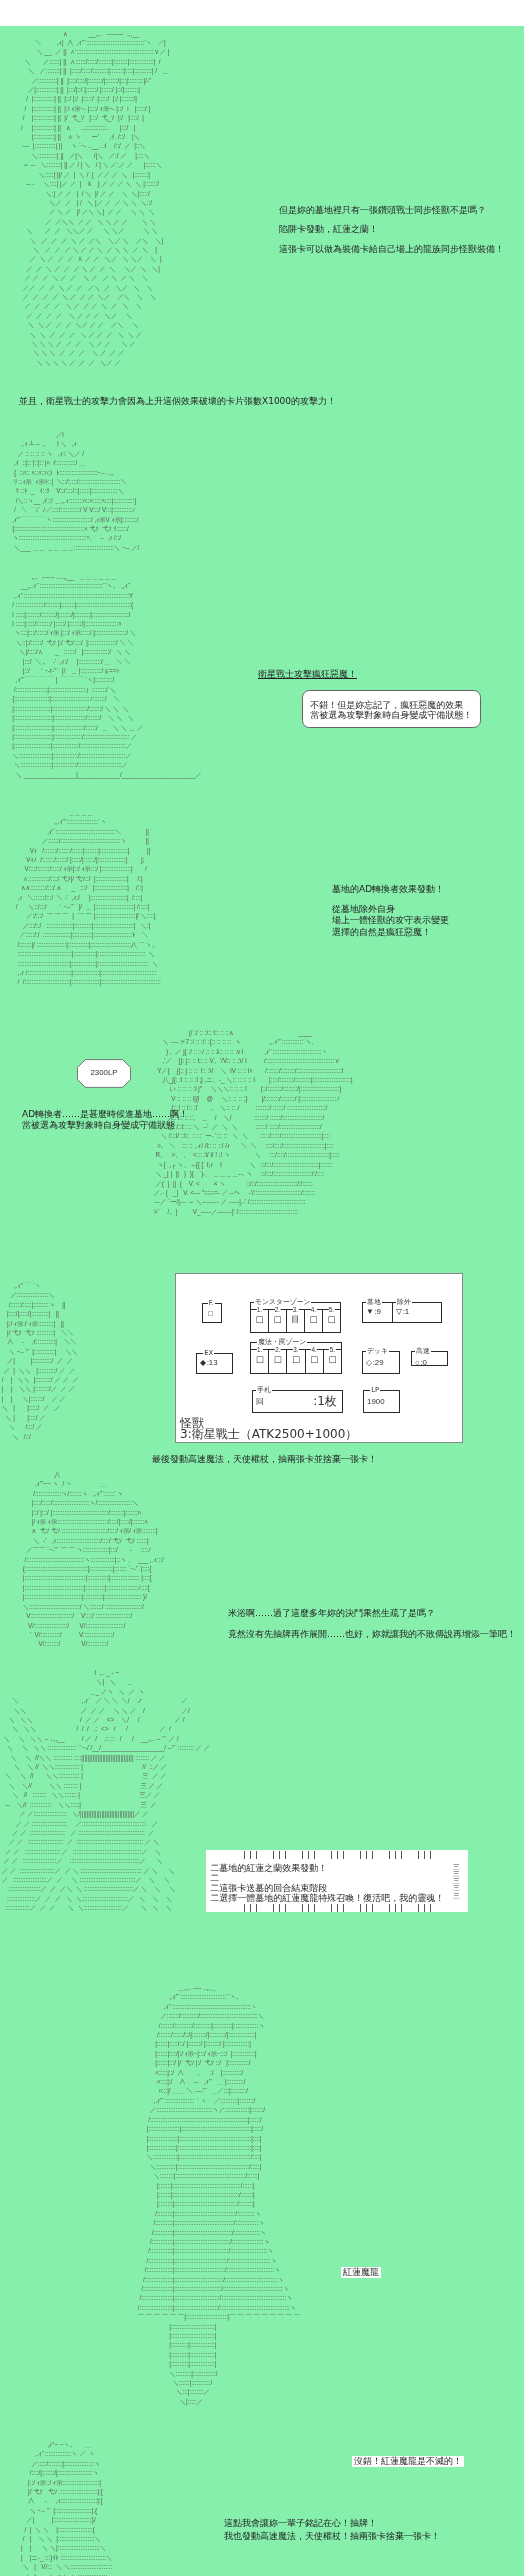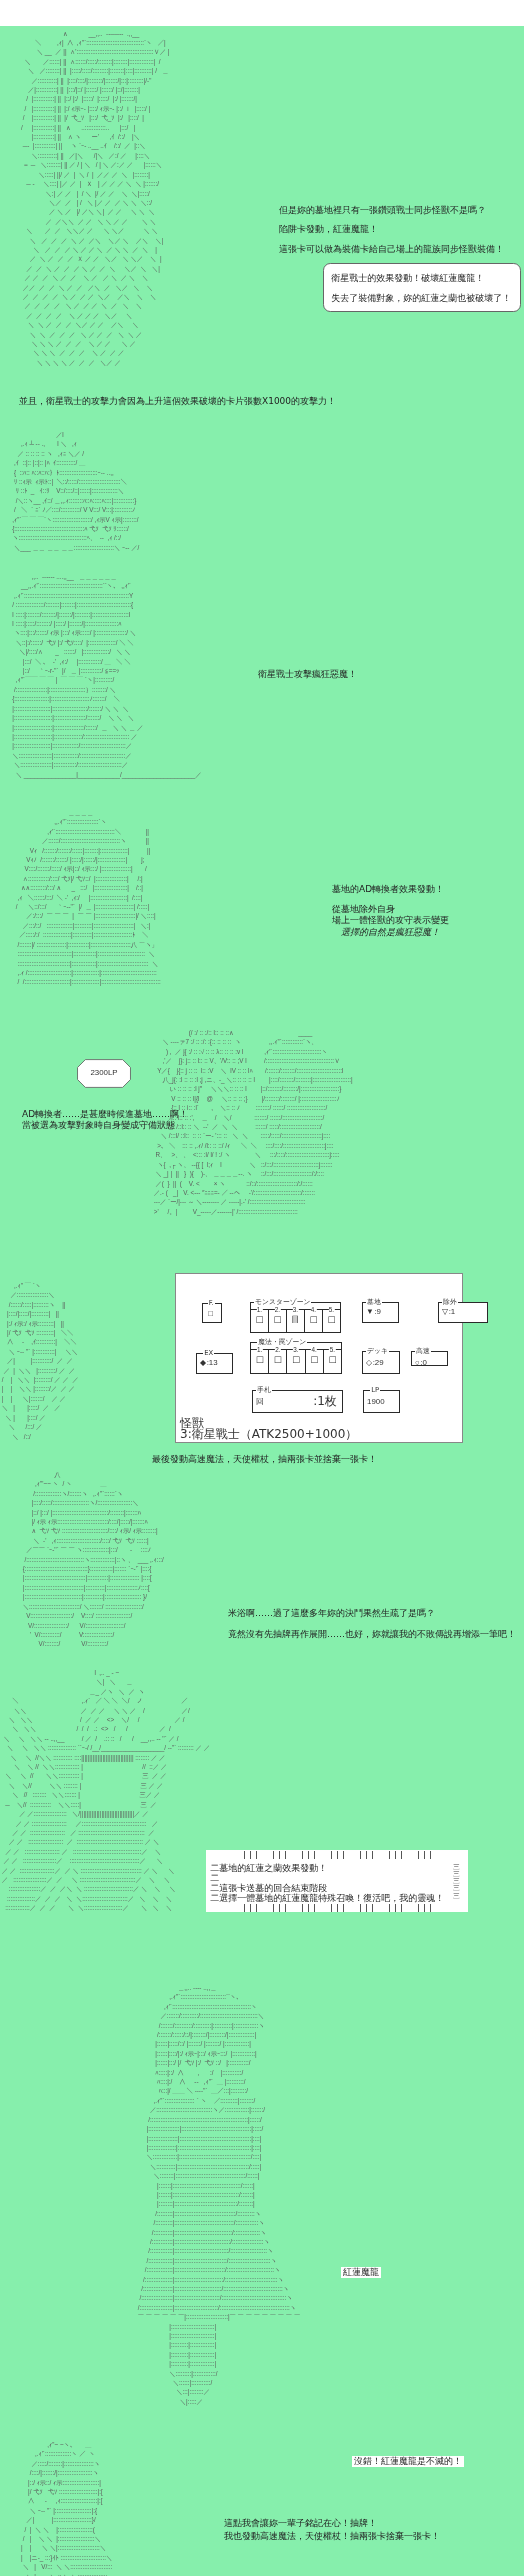--- a/index.html
+++ b/index.html
@@ -72,26 +72,22 @@
  ／／  ／  ／  ＼ ／  ／   ／＼  ／   ＼／   ＼    ＼
  ／  ／  ／  ／  ＼ ／  ／ ／  ＼／    ／＼    ＼    ＼
   ／  ／  ／  ／   ＼ ／  ／ ／  ＼  ／   ＼    ＼
    ／  ／  ／  ／    ＼ ／ ／ ／   ＼／     ＼
     ＼  ＼ ／  ／  ／  ＼／ ／ ／    ／＼     ＼
      ＼  ＼  ／  ／  ／   ＼ ／ ／  ／   ＼  ＼ ／
       ＼ ＼ ＼ ／  ／  ／    ＼ ／ ／      ＼ ／
        ＼ ＼ ＼  ／  ／  ／    ＼ ／  ／ ／
          ＼ ＼ ＼ ＼ ／  ／  ／   ＼／ ／</pre>
   <div class="dlg" style="left:279px; top:179px;">但是妳的墓地裡只有一張鑽頭戰士同步怪獸不是嗎？</div>
-  <div class="dlg" style="left:279px; top:198px;">陷阱卡發動，紅蓮魔龍！</div>
+  <div class="dlg" style="left:279px; top:198px;">陷阱卡發動，紅蓮之蘭！</div>
   <div class="dlg" style="left:279px; top:218px;">這張卡可以做為裝備卡給自己場上的龍族同步怪獸裝備！</div>
-  <div class="bubble" style="left:323px; top:237px; width:198px; height:49px;">
-    <div class="dlg" style="top:9.4px;">衛星戰士的效果發動！破壞紅蓮魔龍！</div>
-    <div class="dlg" style="top:29px;">失去了裝備對象，妳的紅蓮之蘭也被破壞了！</div>
-  </div>
 
   <div class="dlg" style="left:19px; top:370px;">並且，衛星戰士的攻擊力會因為上升這個效果破壞的卡片張數X1000的攻擊力！</div>
   <pre class="aa" style="left:10.5px; top:404px;">                          ／l
       ,.ｨ ┴ ‐- .,       l ＼   ,ｨ
     ／ :: :: :: :: ヽ   ,ｨﾆ ＼／ /
   ,ｲ  ::|:: |::|:: |ﾊ  ｲ:::::::::::/ ＿
   {  ::ﾊ:: ﾊ::ﾊ::ﾊ:｝ﾄ::::::::::::::::::::::ｰ-- ..,,
   ﾘ ::ｨ示  ｨ示ﾄ::|  ＼::/:::::/::::::::::::::::::::::::＼
    ﾘ ::ﾄ  _   ｲ::ﾘ    V::/::::/::|::::::|:::::::::::::::＼
    /＼::ヽ__ ,ｲ::/ ＿,,.ｨ::::::::ﾊ::ﾊ:::::ﾊ::::|::::::::::::}
@@ -116,21 +112,25 @@
   /::::::::::::::::::|:::::::::::::::::::::｝::::::::/ ＼
  {::::::::::::::::::::|::::::::::::::::::::::ﾉ:::::::/    ＼
  |:::::::::::::::::::::|::::::::::::::::::::/:::::::/ ＼ ＼  ＼
  |::::::::::::::::::::::|::::::::::::::::::/:::::::/    ＼ ＼   ＼
  |::::::::::::::::::::::|:::::::::::::::::/::::::/  ＿   ＼ ＼ ＿ ／
  |::::::::::::::::::::::|::::::::::::::::/:::::::::::::::::::::::::: ／
  |:::::::::::::::::::::|:::::::::::::::/::::::::::::::::::::::::::／
  ＼:::::::::::::::::::|::::::::::::::/::::::::::::::::::::::::::／
   ＼::::::::::::::::::|:::::::::::::/:::::::::::::::::::::::::／
    ＼ _______________|____________/_____________________／</pre>
-  <div class="dlg" style="left:258px; top:643px;">衛星戰士攻擊瘋狂惡魔！</div>
+  <div class="dlg" style="left:258px; top:643px;text-decoration:underline;">衛星戰士攻擊瘋狂惡魔！</div>
+  <div class="bubble" style="left:302px; top:664px; width:179px; height:38px;">
+    <div class="dlg" style="top:9px;">不錯！但是妳忘記了，瘋狂惡魔的效果</div>
+    <div class="dlg" style="top:19.4px;">當被選為攻擊對象時自身變成守備狀態！</div>
+  </div>
 
   <pre class="aa" style="left:15.7px; top:782px;">                              ＿＿＿＿
                       ,,.ｨ''´::::::::::::::::::`ヽ
                   ,ｨ'´::::::::::::::::::::::::::::::::::＼              ||
                ／::::::/::::::::::::::::::::::::::::::::::ヽ           ||
         Vｨ   /:::::::/:::::::/::::::|::::::::|::::::::::::::::|          ||
       Vｨﾉ  /:::::::/::::::/ |:::::/|::::::/|::::::::::::::::|        j;
      V::::/:::::::/:::::/ ｨ示|::/ ｨ示:::/ |:::::::::::::::::|       /
     ∧::::::::::::/::::/ 弋ｿ|/ 弋ｿ::/  |::::::::::::::::::|     /:|
    ∧∧:::::::::/:::/ ∧      _   :::/   |:::::::::::::::::::|    /::|
@@ -140,21 +140,21 @@
     ／:::/::/   :::::::::::::::|::::::::::|:::::::::::::::::::::::|   ＼:|
   ／:::::/:/  ::::::::::::::::|:::::::::::|::::::::::::::::::::::ﾄ    ＼
  /:::::::|/ :::::::::::::::::|::::::::::::|:::::::::::::::::::::::八 ⌒ヽ」
  :::::::::::::::::::::::::::::::|:::::::::::::|:::::::::::::::::::::::::::  ＼
  ::::::::::::::::::::::::::::::|::::::::::::::|:::::::::::::::::::::::::::::  ＼
  ,.ｨ /:::::::::::::::::::::::::|:::::::::::::::|::::::::::::::::::::::::::::::::
  /  /::::::::::::::::::::::::::|::::::::::::::::|::::::::::::::::::::::::::::::::::</pre>
   <div class="dlg" style="left:332px; top:858px;">墓地的AD轉換者效果發動！</div>
   <div class="dlg" style="left:332px; top:878px;">從墓地除外自身</div>
   <div class="dlg" style="left:332px; top:889px;">場上一體怪獸的攻守表示變更</div>
-  <div class="dlg" style="left:341px; top:901px;font-style:italic;">選擇的自然是瘋狂惡魔！</div>
+  <div class="dlg" style="left:332px; top:901px;">選擇的自然是瘋狂惡魔！</div>
 
   <pre class="aa" style="left:152px; top:1002px;">                     (/ :/ :: :/:: l:: :: ::∧                                     ____
       ＼ ‐‐‐‐ァ7 :/ :: :/: :{:: :: :: ::  ヽ                ,,.ｨ''´::::::::::::`ヽ、
         ) ,  ／ j{ :/ :: :√ :: :: λ:: :: :: :v l            ,ｨ'´::::::::::::::::::::::::::::ヽ
       ,'／    j}: j:: :: l:: :: V、'/V:: :: ;V l          /:::::::::::::::::::::::::::::::::::::::Ｖ
    Y／{    j{:: j :: ::  l:: :V    ＼  lV :: :: lﾊ       /:::::::/::::::::/::::::::::::::::::::::::::l
       八_j{: :l :: :: :l ;j ,ニ、-_ ＼:: :: :: :: l        |::::/::::::::/:::::::::|::::::::::::::::::::::|
           い :: :: :: :l j″     ＼＼＼:: :: :: l        |::/::::::::/::::::::/|::::::::::::::::::::::}
            V :: :: :: l|{l    @     ＼:: :: :: ;}        |/::::::::/::::::::/ |:::::::::::::::::::::ﾉ
            {:: l :: i:: :l`       ,    ＼:: :: ﾉ         ::::::::/ ::::::/ ::::::::::::::::::::::/
@@ -257,21 +257,21 @@
           <span class="ssym">□</span>
         </div>
     </div>
   </div>
 
   <div class="zone" style="left:362px; top:1276px; width:37px; height:20.5px;">
     <span class="zlabel">墓地</span>
     <span class="cval"><span class="sym">▼</span><span>:9</span></span>
   </div>
 
-  <div class="zone" style="left:438px; top:1276px; width:37px; height:20.5px;padding-left:48px;">
+  <div class="zone" style="left:392px; top:1276px; width:37px; height:20.5px;padding-left:48px;">
     <span class="zlabel">除外</span>
     <span class="cval"><span class="sym">▽</span><span>:1</span></span>
   </div>
 
   <div class="zone" style="left:362px; top:1325px; width:38px; height:22.6px;">
     <span class="zlabel">デッキ</span>
     <span class="cval" style="top:5.8px;"><span class="sym">◇</span><span>:29</span></span>
   </div>
 
   <div class="zone" style="left:411px; top:1325px; width:37px; height:15px;">

